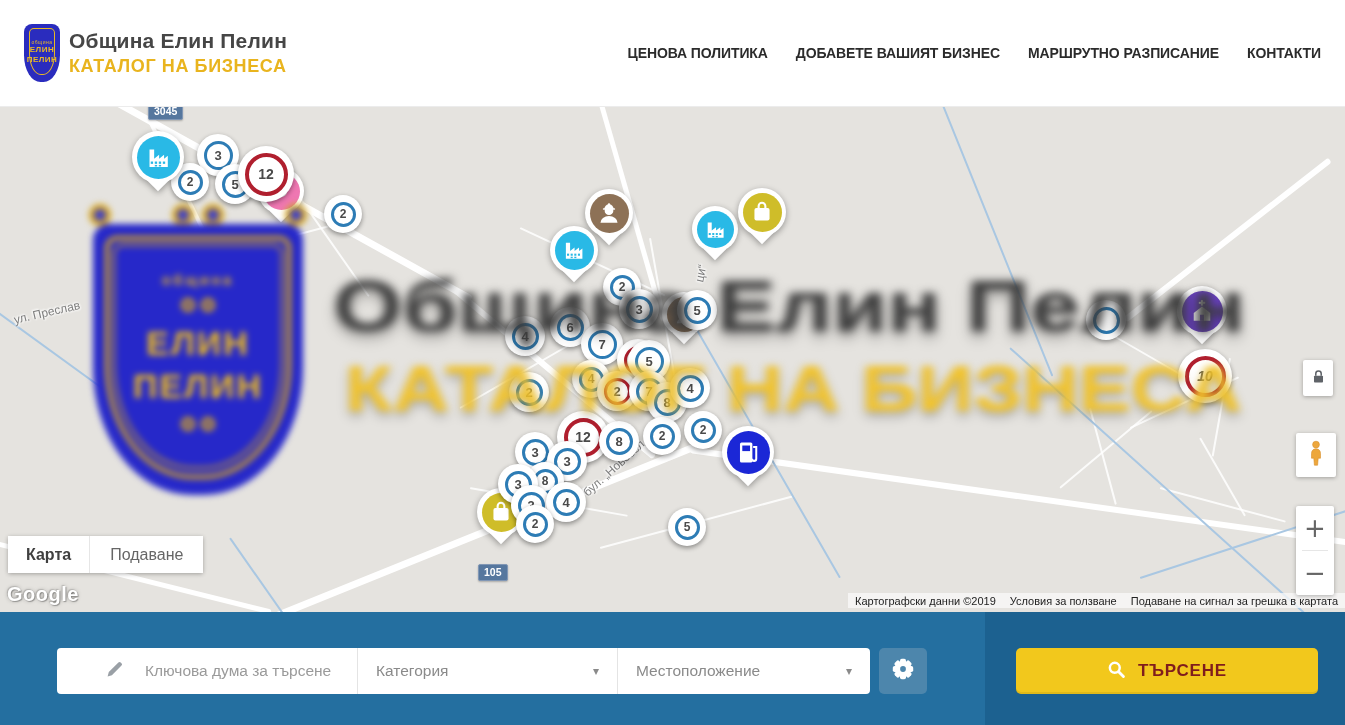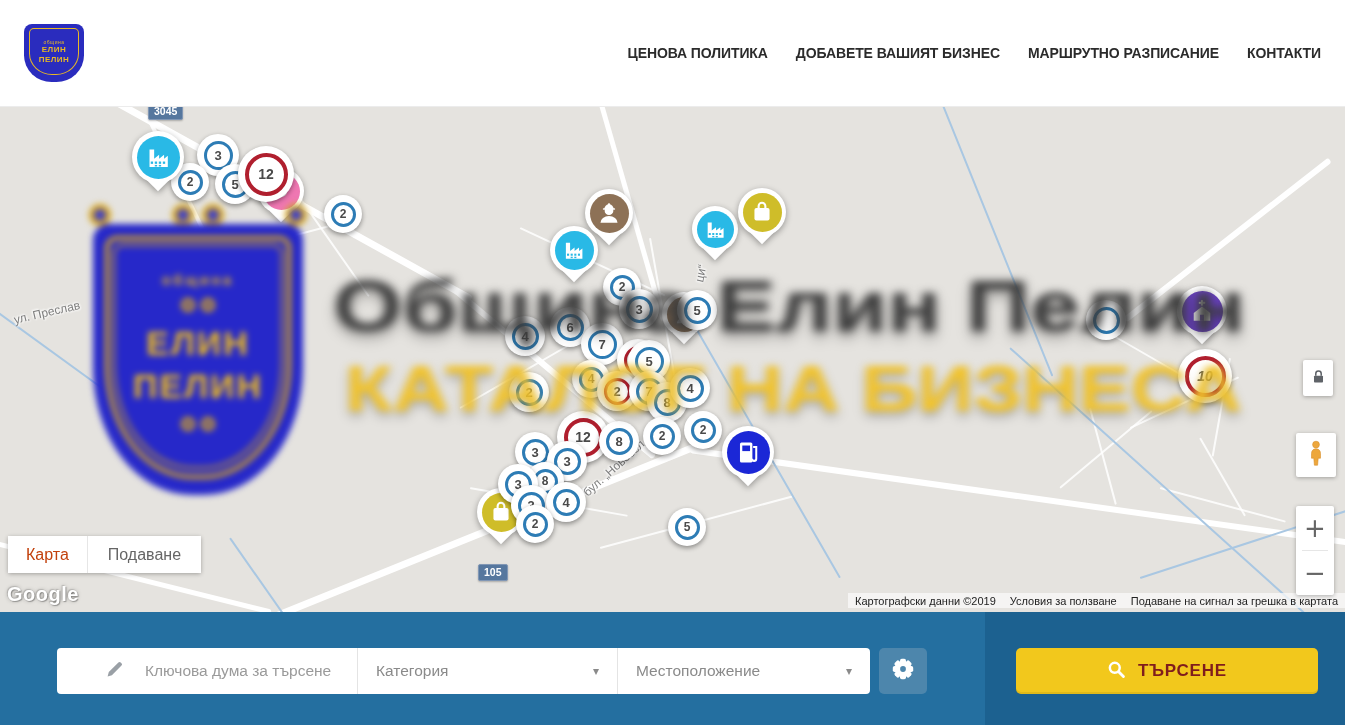--- a/index.html
+++ b/index.html
@@ -4,21 +4,21 @@
 <style>
   * { margin:0; padding:0; box-sizing:border-box; }
   html,body { width:1345px; height:725px; overflow:hidden; background:#fff;
     font-family:"Liberation Sans","DejaVu Sans",sans-serif; }
   .page { position:relative; width:1345px; height:725px; overflow:hidden; }
 
   
   .header { position:absolute; top:0; left:0; right:0; height:107px; background:#fff;
     border-bottom:1px solid #ececec; display:flex; align-items:center; padding:0 24px; z-index:30; }
   .brand { display:flex; align-items:center; gap:9px; }
-  .crest-sm { position:relative; width:60px; height:58px; flex:0 0 auto; }
+  .crest-sm { position:relative; width:36px; height:58px; flex:0 0 auto; }
   .crest-sm .shield { position:absolute; inset:0; background:#2a2cbe; border-radius:8px 8px 46% 46%; }
   .crest-sm .inner { position:absolute; inset:4px 5px 7px 5px; border:1.5px solid #e8b825;
     border-radius:5px 5px 46% 46%; display:flex; flex-direction:column; align-items:center; justify-content:center; gap:1px; }
   .crest-sm .w1 { font-size:5px; color:#e8b825; letter-spacing:.5px; }
   .crest-sm .w2 { font-size:8px; font-weight:bold; color:#e8b825; letter-spacing:.5px; line-height:1.1; }
   .brand-title { font-size:21px; font-weight:bold; color:#464646; letter-spacing:.2px; }
   .brand-sub { font-size:18px; font-weight:bold; color:#e9b41e; letter-spacing:.6px; margin-top:3px; }
   .nav { margin-left:auto; display:flex; gap:28px; align-items:center; }
   .nav a { font-size:14px; font-weight:bold; color:#2b2b2b; text-decoration:none; letter-spacing:-.1px; white-space:nowrap; }
 
@@ -67,21 +67,21 @@
   .wm-title { position:absolute; left:333px; top:158px; font-size:72px; font-weight:bold; color:#3d3d3d;
     white-space:nowrap; filter:blur(4px); transform:scaleX(1.24); transform-origin:0 0;
     text-shadow:0 6px 10px rgba(0,0,0,.35); }
   .wm-sub { position:absolute; left:345px; top:245px; font-size:64px; font-weight:bold; color:#f1c32d;
     white-space:nowrap; filter:blur(3.5px); transform:scaleX(1.22); transform-origin:0 0;
     text-shadow:0 5px 8px rgba(0,0,0,.3); }
 
   
   .map-type { position:absolute; left:8px; bottom:39px; display:flex; z-index:8; box-shadow:0 1px 4px rgba(0,0,0,.3); border-radius:2px; }
   .map-type .btn { background:#fff; height:37px; display:flex; align-items:center; padding:0 18px; font-size:16px; cursor:pointer; }
-  .map-type .btn.active { font-weight:normal; color:#c2410c; }
+  .map-type .btn.active { font-weight:bold; color:#404040; }
   .map-type .btn.inactive { color:#666; border-left:1px solid #e6e6e6; padding:0 20px; }
   .google-logo { position:absolute; left:7px; bottom:6px; z-index:8; font-size:20px; font-weight:600; color:#fff;
     letter-spacing:.5px; text-shadow:1px 1px 1px rgba(0,0,0,.3),-1px -1px 1px rgba(0,0,0,.15),0 0 4px rgba(0,0,0,.25); }
   .attribution { position:absolute; right:0; bottom:4px; z-index:8; background:rgba(250,250,250,.75);
     display:flex; align-items:center; height:15px; font-size:11px; color:#222; }
   .attribution span, .attribution a { padding:0 7px; color:#222; text-decoration:none; white-space:nowrap; }
   .lock-btn { position:absolute; right:12px; top:253px; width:30px; height:36px; background:#fff; border-radius:2px;
     z-index:8; box-shadow:0 1px 4px rgba(0,0,0,.3); display:flex; align-items:center; justify-content:center; cursor:pointer; }
   .pegman-btn { position:absolute; right:9px; top:326px; width:40px; height:44px; background:#fff; border-radius:2px;
     z-index:8; box-shadow:0 1px 4px rgba(0,0,0,.3); display:flex; align-items:center; justify-content:center; cursor:pointer; }
@@ -120,20 +120,24 @@
 
   <div class="header">
     <div class="brand">
       <div class="crest-sm">
         <div class="shield"></div>
         <div class="inner">
           <div class="w1">община</div>
           <div class="w2">ЕЛИН</div>
           <div class="w2">ПЕЛИН</div>
         </div>
+      </div>
+      <div class="brand-text">
+        <div class="brand-title">Община Елин Пелин</div>
+        <div class="brand-sub">КАТАЛОГ НА БИЗНЕСА</div>
       </div>
     </div>
     <div class="nav">
       <a href="#">ЦЕНОВА ПОЛИТИКА</a>
       <a href="#">ДОБАВЕТЕ ВАШИЯТ БИЗНЕС</a>
       <a href="#">МАРШРУТНО РАЗПИСАНИЕ</a>
       <a href="#">КОНТАКТИ</a>
     </div>
   </div>
 

